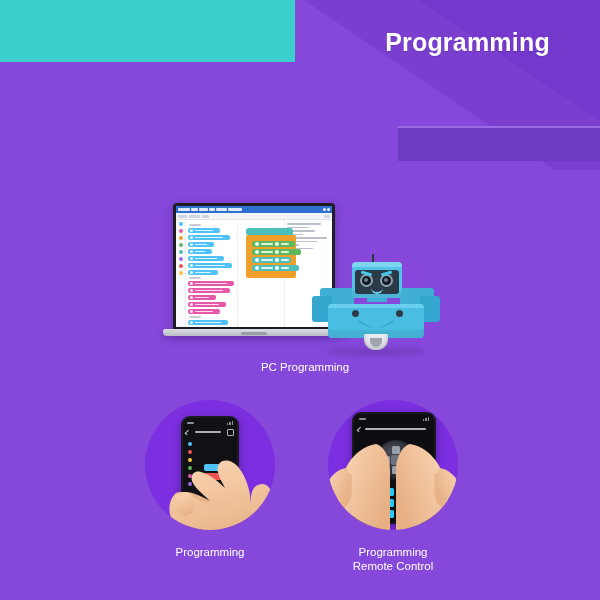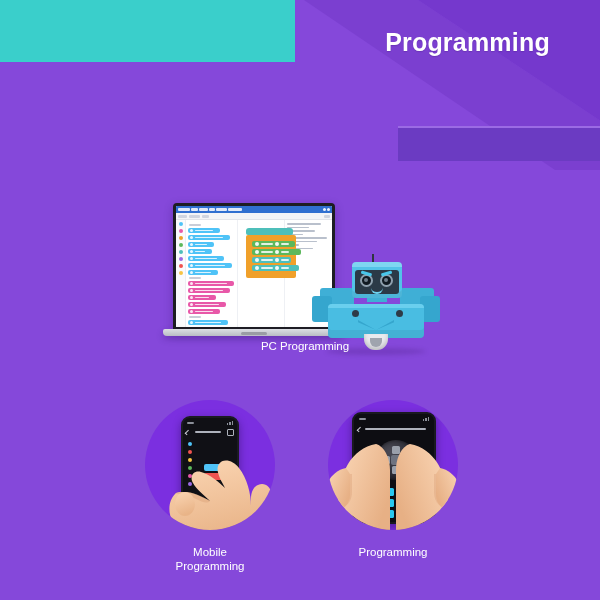--- a/index.html
+++ b/index.html
@@ -181,21 +181,21 @@
   #rb-shadow{
     left:14px;top:86px;width:100px;height:7px;background:rgba(60,20,110,.22);
     border-radius:50%;filter:blur(2px);
   }
 
   
   .cap{
     position:absolute;text-align:center;color:#ffffff;
     font-size:11.5px;line-height:14px;font-weight:normal;
   }
-  #cap-pc{left:205px;top:339px;width:200px;}
+  #cap-pc{left:205px;top:360px;width:200px;}
   #cap-mobile{left:130px;top:545px;width:160px;}
   #cap-remote{left:313px;top:545px;width:160px;}
   .cap .ln{display:block;}
 
   
   .circle{
     position:absolute;width:130px;height:130px;border-radius:50%;
     background:#7B2FE0;overflow:hidden;
   }
   #circle-mobile{left:145px;top:400px;}
@@ -545,21 +545,21 @@
         </linearGradient>
       </defs>
       <path fill="url(#skinR)" d="M14,0 C26,2 36,10 42,20 C48,30 52,44 52,56 L52,86 L0,86 L0,26
         C0,16 4,6 10,2 C11,1 13,0 14,0 Z"></path>
       <path fill="url(#skinR)" d="M44,24 C54,26 62,34 64,44 C66,54 62,62 54,64 C46,66 40,60 40,52 L40,30 Z"></path>
       <path fill="#D89C73" opacity="0.35" d="M40,30 L40,52 C40,58 43,63 48,64 C42,62 38,56 38,48 L38,30 Z"></path>
     </svg>
   </div>
 
   <div class="cap" id="cap-mobile">
-    <span class="ln">Mobile</span>
     <span class="ln">Programming</span>
   </div>
 
   <div class="cap" id="cap-remote">
     <span class="ln">Programming</span>
+    <span class="ln">Remote Control</span>
   </div>
 
 </div>
 
 </body></html>

